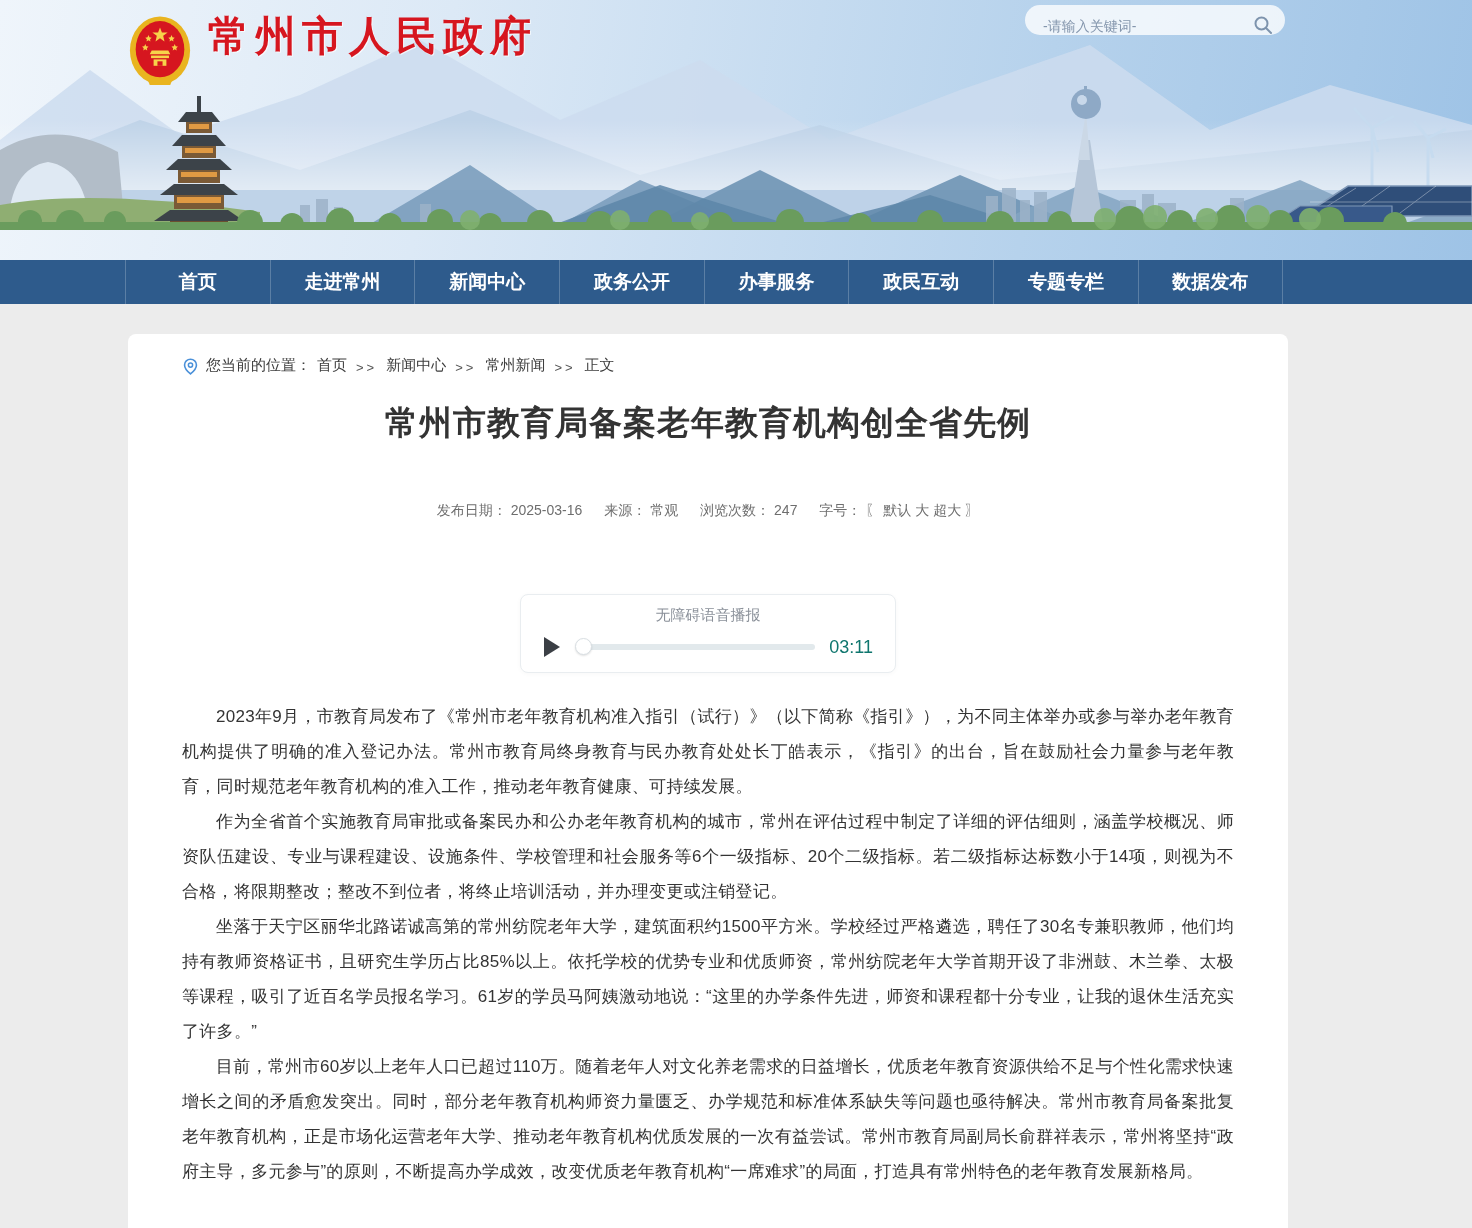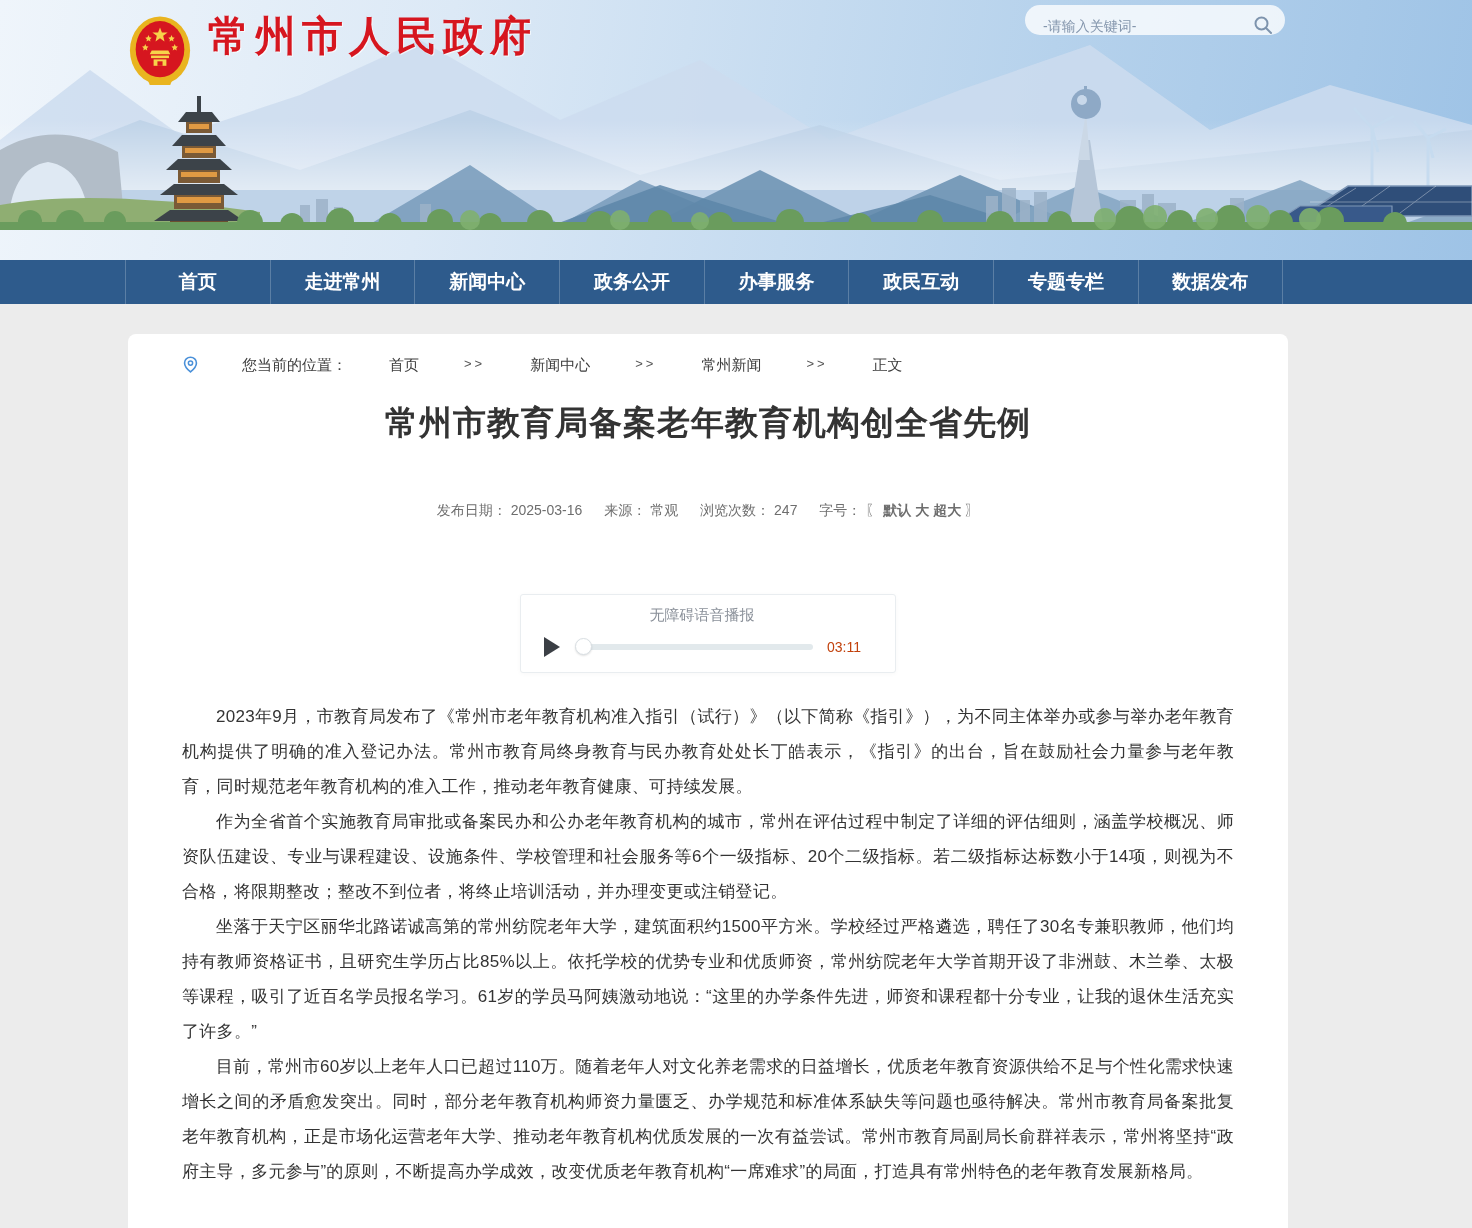--- a/index.html
+++ b/index.html
@@ -51,58 +51,58 @@
   .nav-item:last-child { border-right:1px solid rgba(255,255,255,.22); }
 
   
   .main { padding-top:30px; }
   .panel {
     width:1160px; margin-left:128px; min-height:924px;
     background:#fff; border-radius:8px 8px 0 0;
     padding:22px 54px 40px 54px;
   }
 
-  .breadcrumb { display:flex; align-items:flex-start; font-size:15px; color:#3d3d3d;gap:36px; }
+  .breadcrumb { display:flex; align-items:flex-end; font-size:15px; color:#3d3d3d; }
   .breadcrumb .pin { margin-right:7px; display:flex; align-items:center; }
   .breadcrumb .bc-label { margin-right:6px; }
   .breadcrumb .bc-link { cursor:pointer; }
   .breadcrumb .bc-sep { margin:0 9px; color:#555; letter-spacing:3px; font-size:13px; }
 
   .article-title {
     margin-top:26px; text-align:center;
     font-size:33px; font-weight:bold; color:#333; letter-spacing:1px;
   }
 
   .meta-row {
     margin-top:56px; text-align:center; font-size:14px; color:#6e6e6e;
   }
   .meta-row span { margin:0 2px; }
   .meta-gap { display:inline-block; width:10px; }
-  .font-size-opt { cursor:pointer; margin:0 3px;font-weight:bold; }
+  .font-size-opt { cursor:pointer; margin:0 3px; }
 
   
   .audio-box {
     width:376px; margin:74px auto 0 auto;
-    border:1px solid #e9edf0; border-radius:3px; background:#fff;
+    border:1px solid #e9edf0; border-radius:8px; background:#fff;
     box-shadow:0 1px 5px rgba(0,0,0,.03);
-    padding:11px 34px 14px 22px;
+    padding:11px 22px 14px 22px;
   }
   .audio-title { text-align:center; color:#8a9099; font-size:15px; }
   .audio-row { margin-top:11px; display:flex; align-items:center; }
   .play-btn { width:18px; height:22px; cursor:pointer; flex:none; display:flex; align-items:center; }
   .audio-track {
     flex:1; height:6px; margin:0 14px 0 16px; position:relative;
     background:#e2e9ec; border-radius:3px; cursor:pointer;
   }
   .audio-thumb {
     position:absolute; left:-2px; top:-6px; width:17px; height:17px;
     background:#fff; border:1px solid #d9dfe3; border-radius:50%;
     box-shadow:0 1px 2px rgba(0,0,0,.12); cursor:pointer;
   }
-  .audio-time { font-size:14px; color:#c2410c; flex:none; }
+  .audio-time { font-size:18px; color:#0f766e; flex:none; }
 
   
   .article-body {
     margin-top:26px; font-size:17px; line-height:35px; color:#333;
     text-align:justify; letter-spacing:.3px;
   }
   .article-body p { margin:0; text-indent:2em; }
 </style>
 </head>
 <body>

